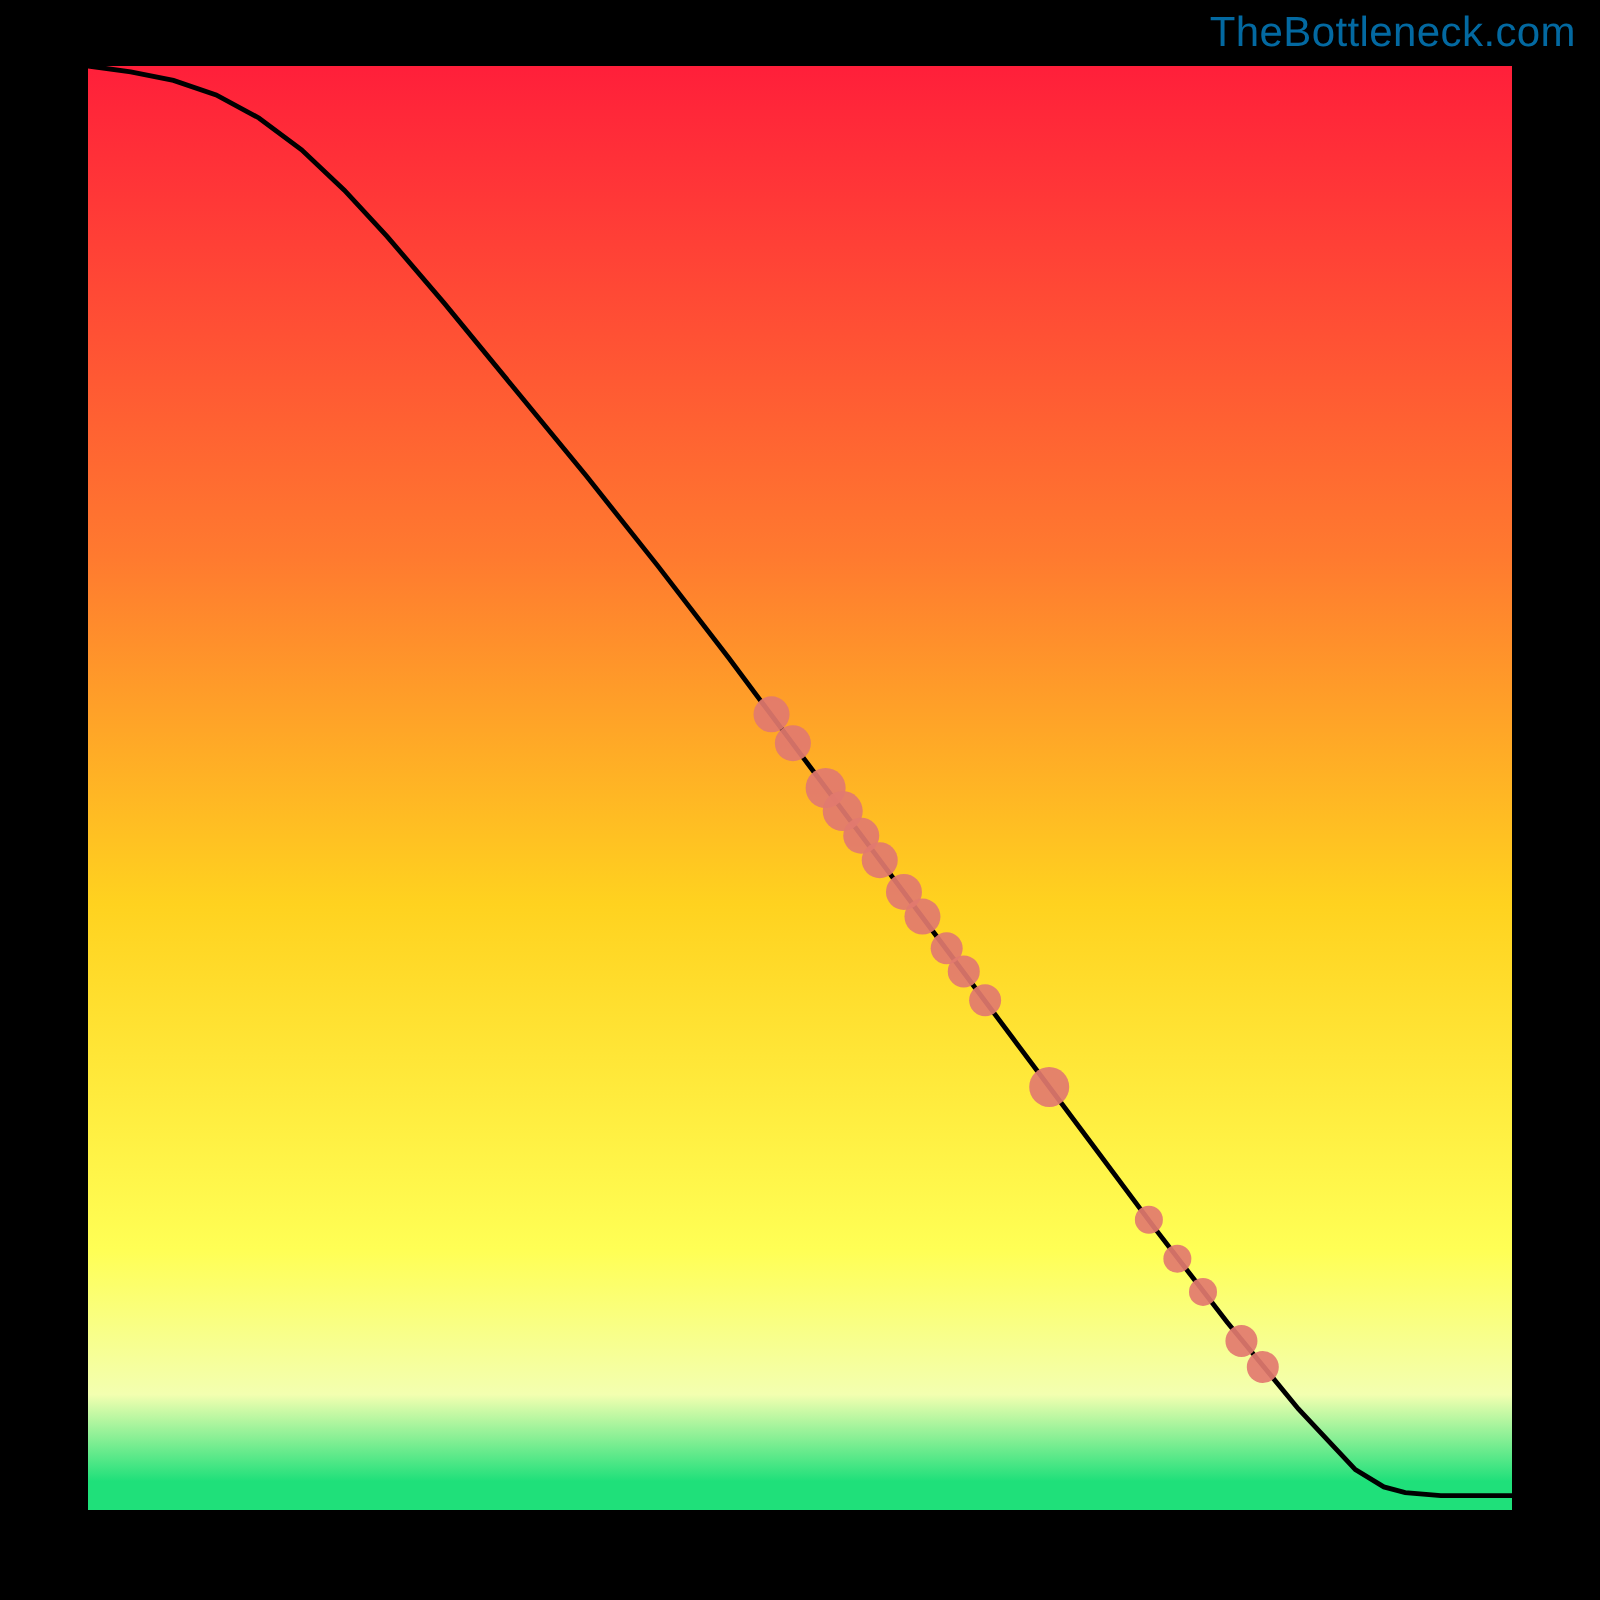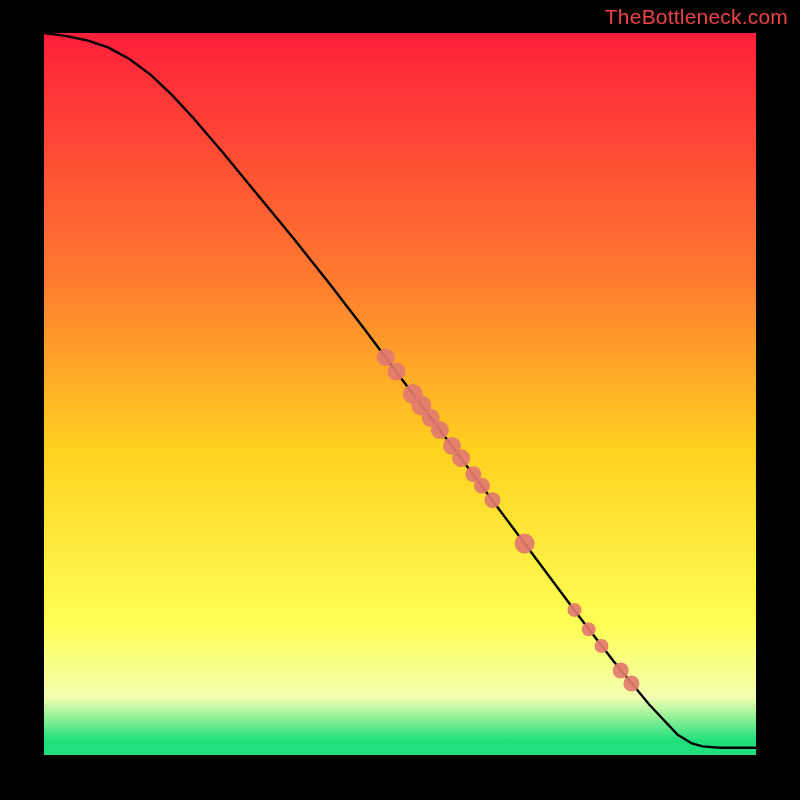--- a/index.html
+++ b/index.html
@@ -16,21 +16,21 @@
     width: 800px;
     height: 800px;
   }
   svg {
     display: block;
   }
   .watermark {
     position: absolute;
     top: 5px;
     right: 12px;
-    color: #ef4444;
+    color: #0369a1;
     font-size: 21px;
     font-weight: 500;
     letter-spacing: 0.2px;
     pointer-events: none;
   }
 </style>
 </head>
 <body>
 
 <div class="stage">

